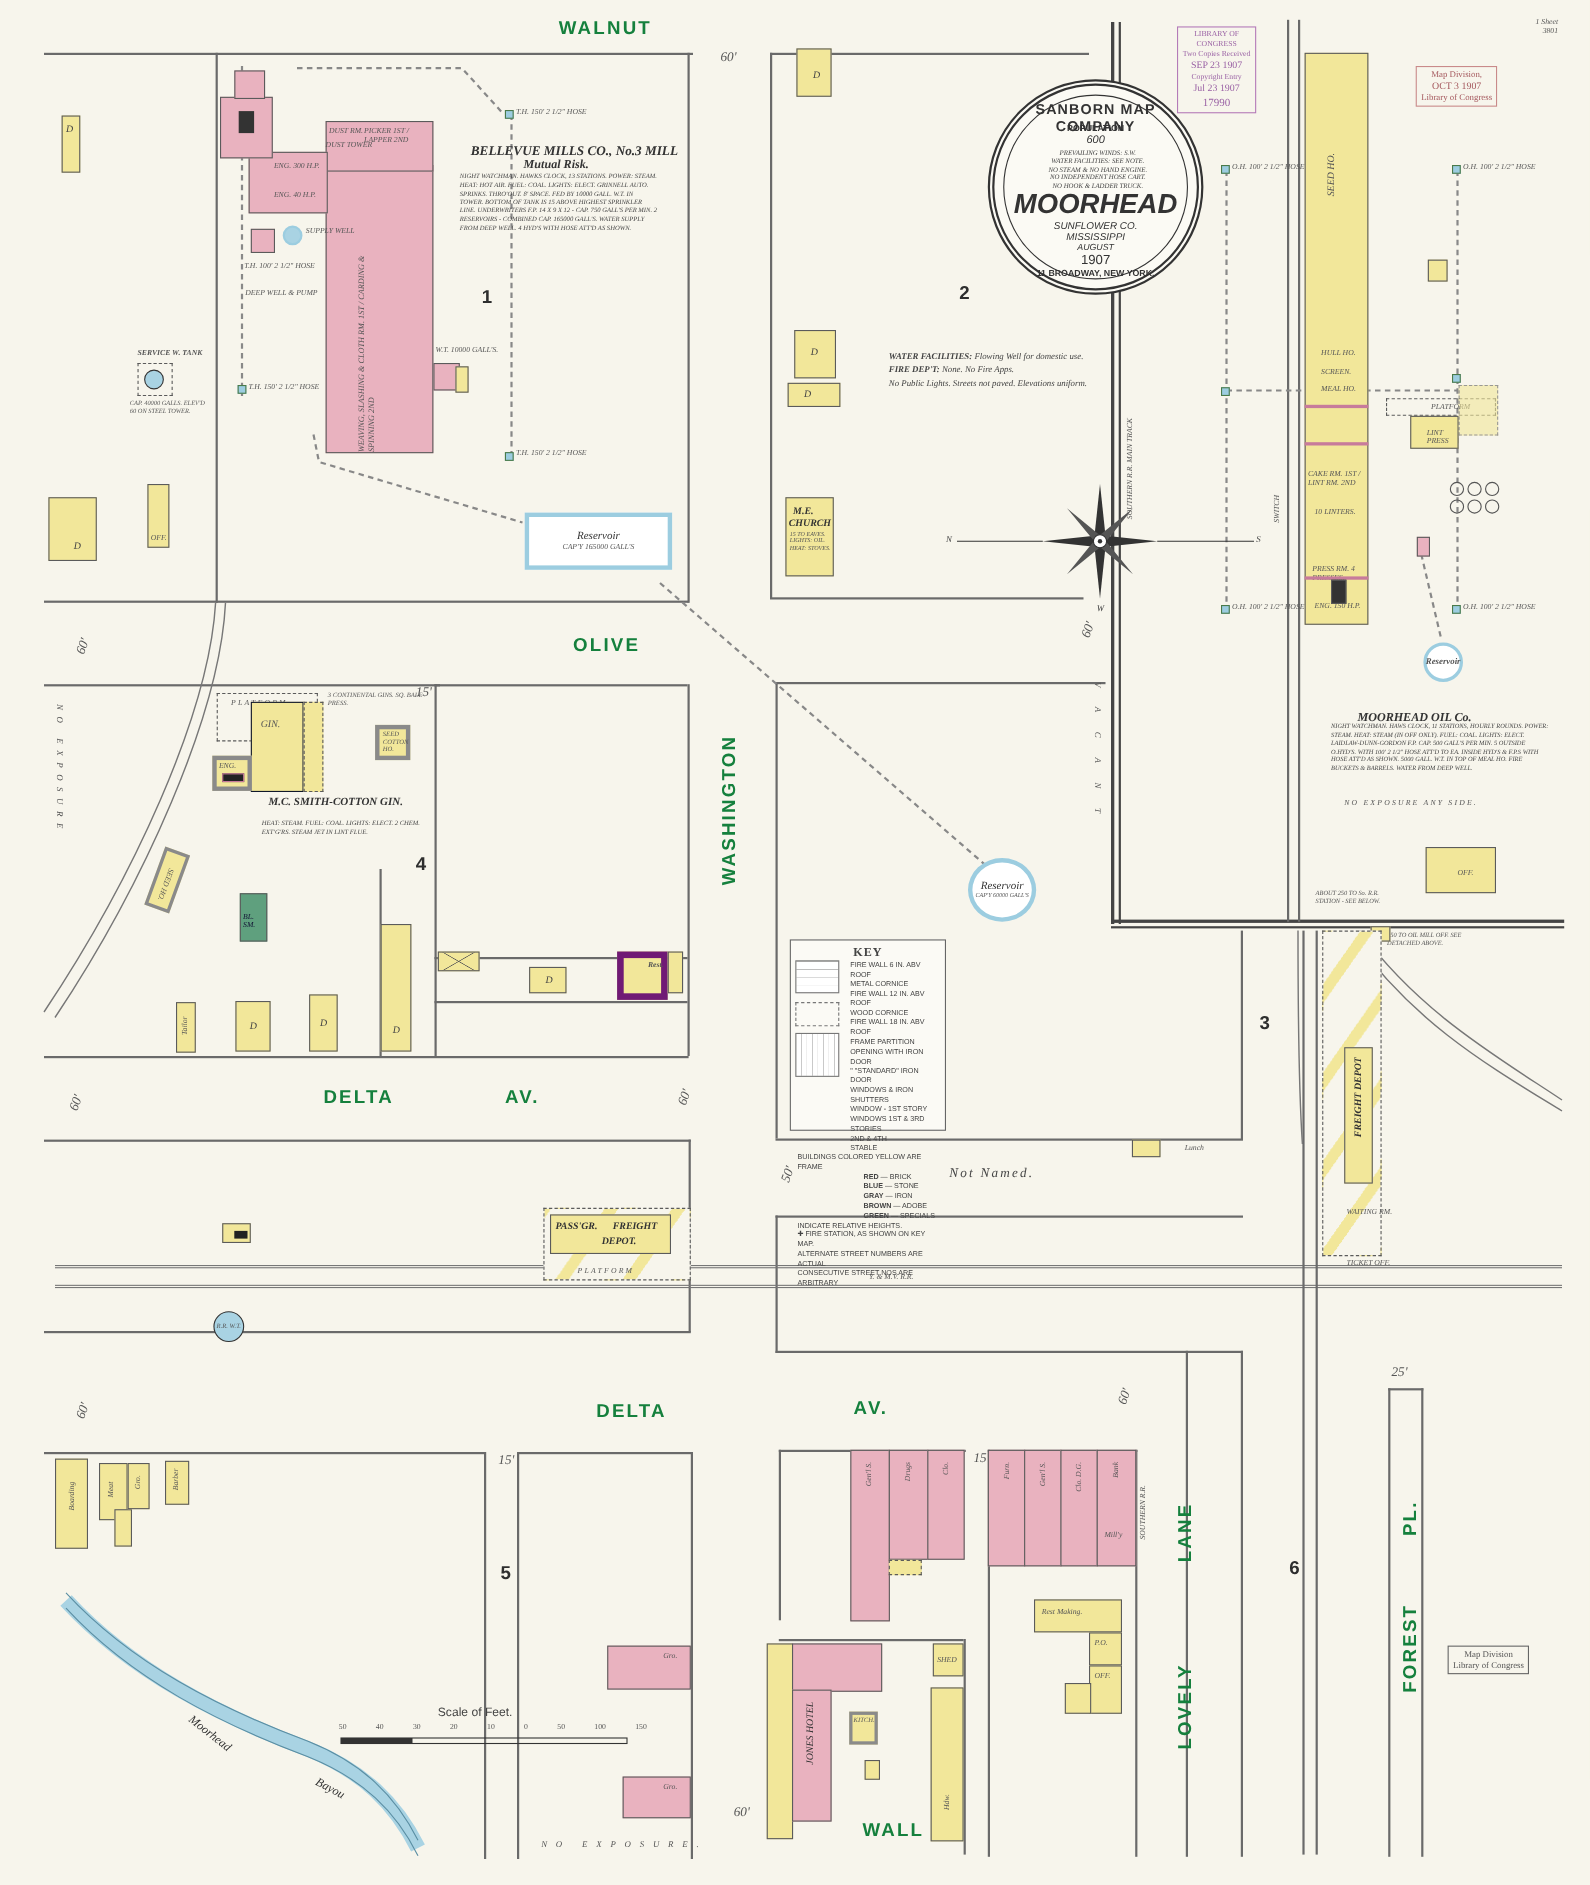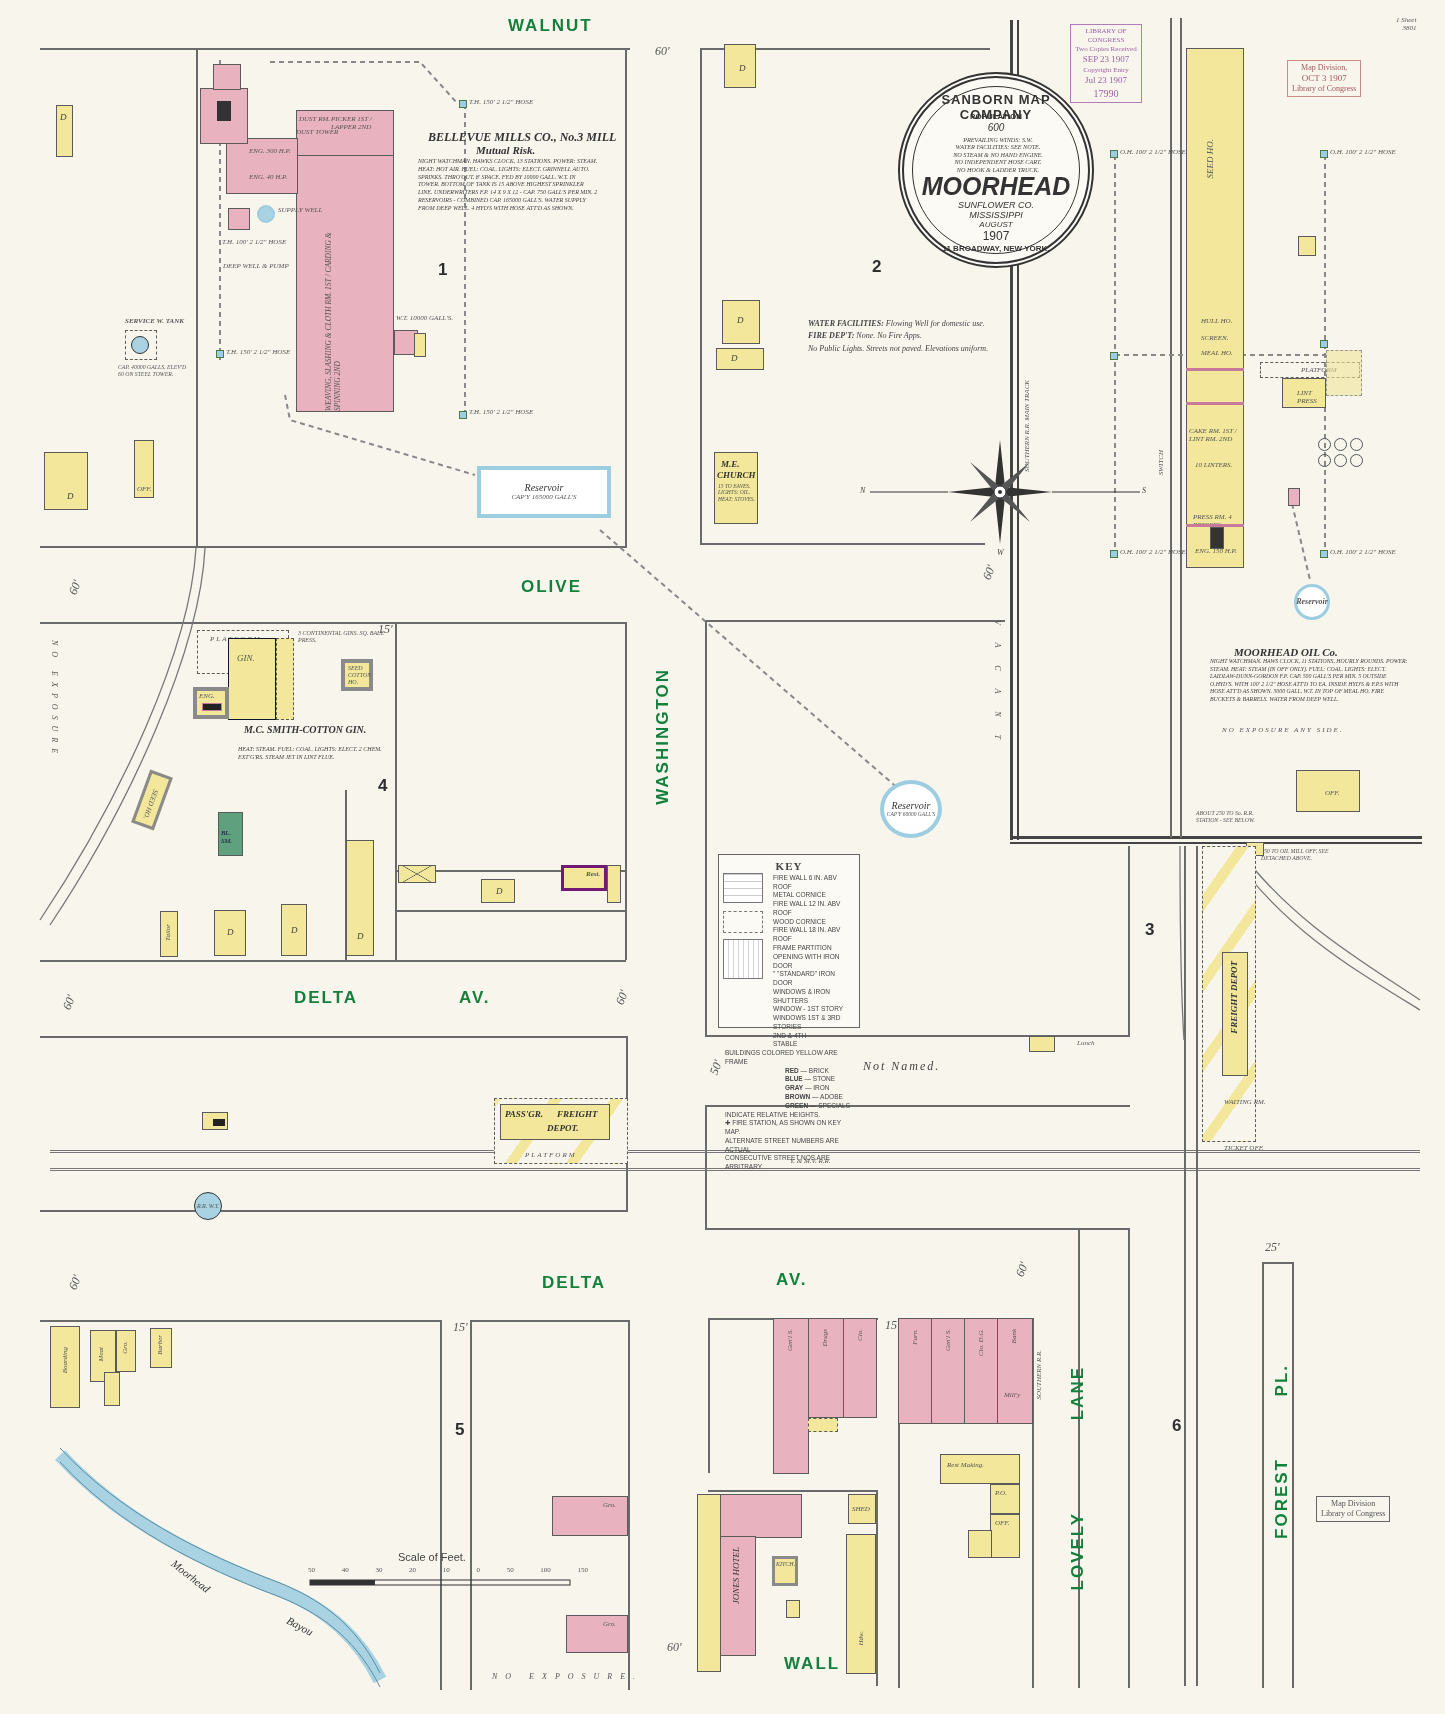--- a/index.html
+++ b/index.html
@@ -389,21 +389,21 @@
     </div>
   <div class="bld y" style="left:346px;top:840px;width:28px;height:116px;">
       <span class="abs small" style="left:10px;top:90px;">D</span>
     </div>
   <div class="bld y" style="left:398px;top:865px;width:38px;height:18px;">
       <div class="abs" style="left:0;top:0;right:0;bottom:0;background:linear-gradient(30deg,transparent 48%,#555 50%,transparent 52%),linear-gradient(-30deg,transparent 48%,#555 50%,transparent 52%);"></div>
     </div>
   <div class="bld y" style="left:481px;top:879px;width:34px;height:24px;">
       <span class="abs small" style="left:14px;top:6px;">D</span>
     </div>
-  <div class="bld y" style="left:561px;top:865px;width:46px;height:26px;border:3px solid #701a75;font-weight:bold;">
+  <div class="bld y" style="left:561px;top:865px;width:46px;height:44px;border:6px solid #701a75;font-weight:bold;">
       <span class="abs tiny" style="left:22px;top:2px;">Rest.</span>
     </div>
   <div class="bld y" style="left:607px;top:865px;width:14px;height:38px;"></div>
 
   <div class="res-round" style="left:880px;top:780px;width:62px;height:58px;">
     <div class="title-it" style="font-size:10px;font-weight:normal;">Reservoir</div>
     <div class="tiny" style="font-size:5.5px;">CAP'Y 60000 GALL'S</div>
   </div>
   <div class="key-box" style="left:718px;top:854px;width:142px;height:174px;">
     <div style="text-align:center;font-family:'Liberation Serif',serif;font-weight:bold;font-size:11px;letter-spacing:1px;">KEY</div>

